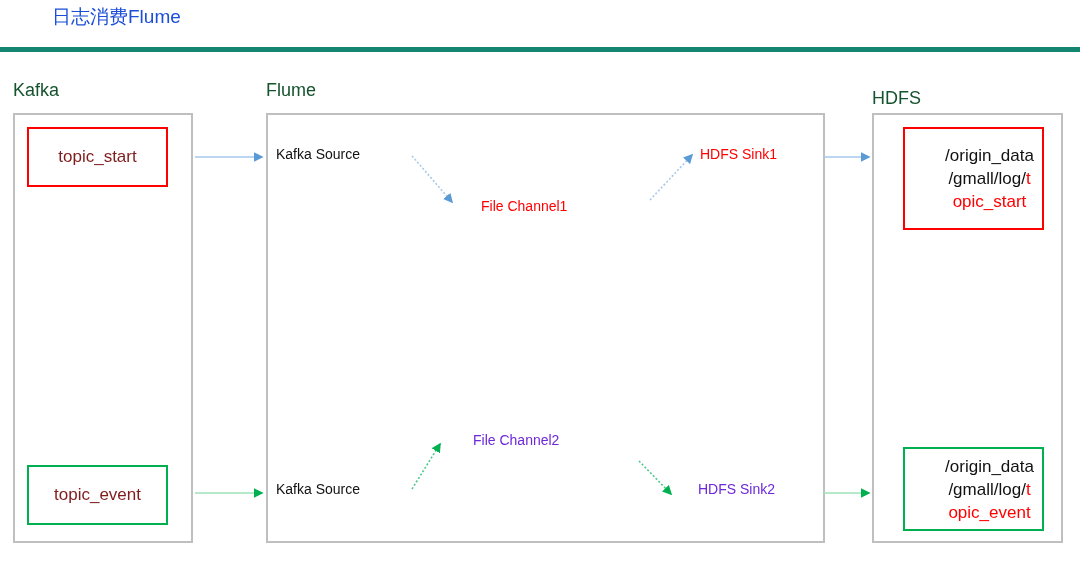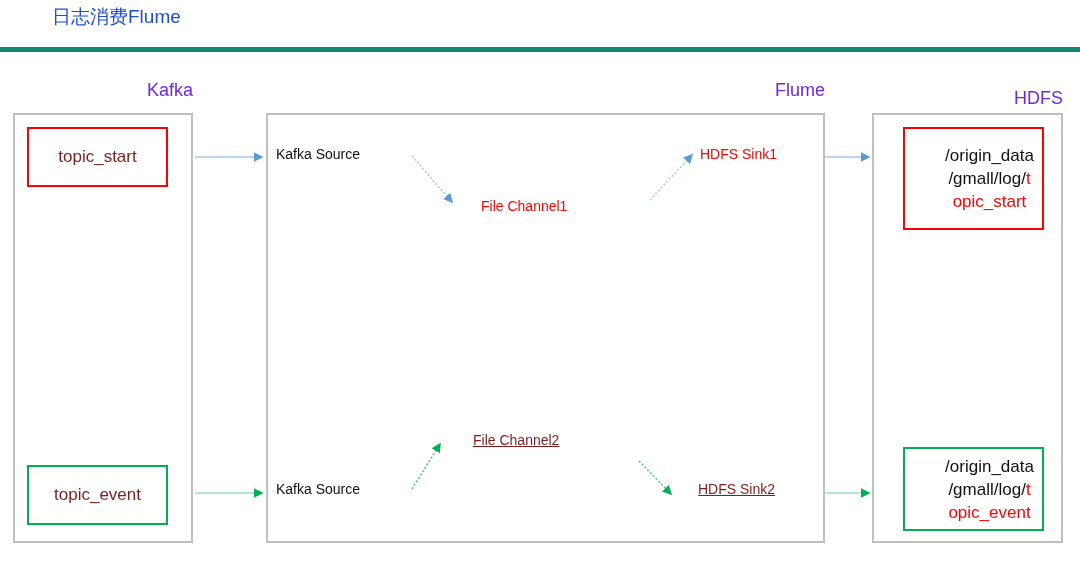--- a/index.html
+++ b/index.html
@@ -31,23 +31,23 @@
     top: 47px;
     width: 1080px;
     height: 5px;
     background: #148570;
   }
 
   
   .column-caption {
     position: absolute;
     font-size: 18px;
-    color: #6d28d9;
-    white-space: nowrap;
-    text-align: right;
+    color: #14532d;
+    white-space: nowrap;
+    text-align: left;
   }
   #caption-kafka { left: 13px;  top: 80px; width: 180px; }
   #caption-flume { left: 266px; top: 80px; width: 559px; }
   #caption-hdfs  { left: 872px; top: 88px; width: 191px; }
 
   
   .stage-box {
     position: absolute;
     border: 2px solid #bfbfbf;
     background: #ffffff;
@@ -105,21 +105,21 @@
   .path-red   { color: #ff0000; }
 
   
   .flume-label {
     position: absolute;
     font-size: 14px;
     white-space: nowrap;
   }
   .lbl-black { color: #111111; }
   .lbl-red   { color: #ff0000; }
-  .lbl-green { color: #7f1d1d; text-decoration: underline; }
+  .lbl-green { color: #6d28d9; }
 
   #label-kafka-source-1 { left: 276px; top: 146px; }
   #label-file-channel-1 { left: 481px; top: 198px; }
   #label-hdfs-sink-1    { left: 700px; top: 146px; text-align: right; }
   #label-file-channel-2 { left: 473px; top: 432px; }
   #label-kafka-source-2 { left: 276px; top: 481px; }
   #label-hdfs-sink-2    { left: 698px; top: 481px; }
 
   
   #arrow-layer {

